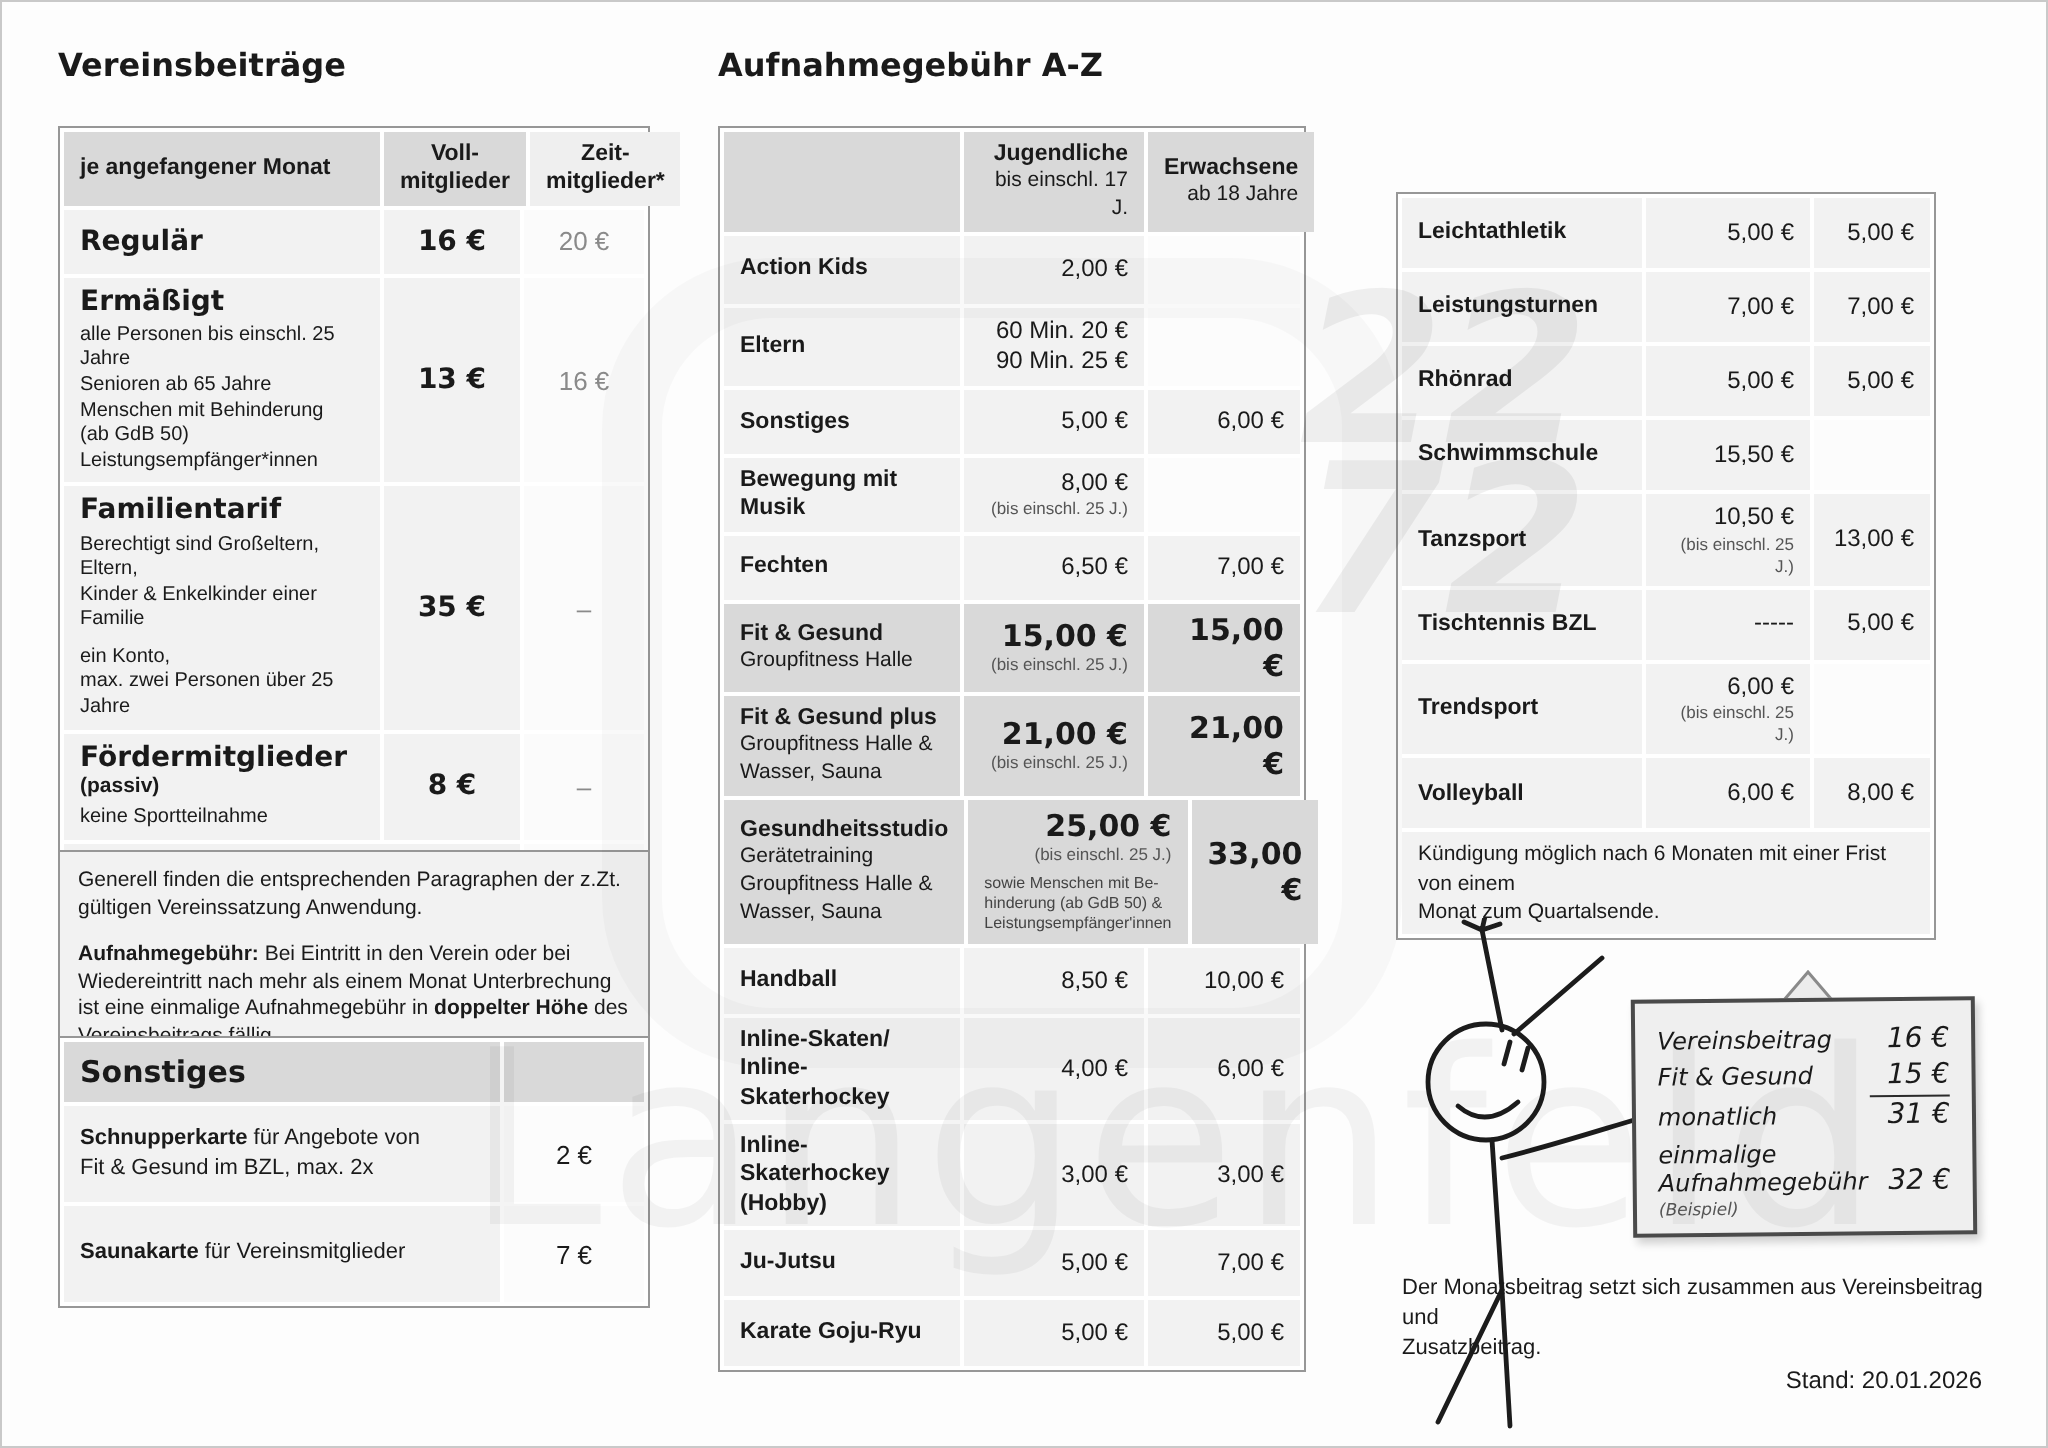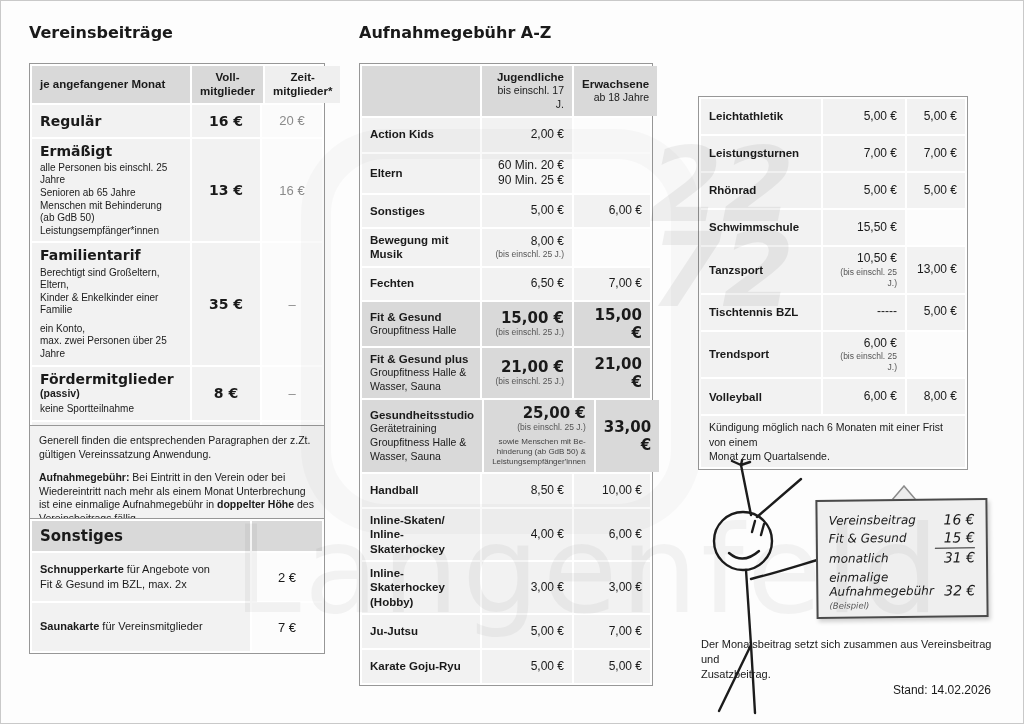--- a/index.html
+++ b/index.html
@@ -33,21 +33,21 @@
   .nm{font-size:14px;font-weight:bold;font-family:"DejaVu Sans",sans-serif;line-height:1.15;}
   .nm2{font-size:11.5px;font-weight:bold;line-height:1.25;}
   .subnm{font-size:10.5px;line-height:1.3;}
   .desc{font-size:10px;line-height:1.26;margin-top:3px;}
   .m6{margin-top:6px;}
   .pv{font-size:14px;font-weight:bold;font-family:"DejaVu Sans",sans-serif;}
   .zv{font-size:13px;color:#8a8a8a;}
   .v{font-size:12px;line-height:1.3;}
   .vbig{font-size:15px;font-weight:bold;font-family:"DejaVu Sans",sans-serif;}
   .vnote{font-size:8.5px;color:#555;line-height:1.3;}
-  .vnote2{font-size:8px;color:#444;line-height:1.3;margin-top:4px;text-align:right;}
+  .vnote2{font-size:8px;color:#444;line-height:1.3;margin-top:4px;text-align:left;}
   .ftr{font-size:10.5px;line-height:1.35;}
 
   #tbl-verein{left:28px;top:62px;width:296px;}
   #tbl-verein .c1{flex:0 0 158px;}
   #tbl-verein .c2{flex:0 0 68px;}
   #tbl-verein .c3{flex:1;justify-content:center;}
   #tbl-verein .c1s{flex:0 0 228px;}
 
   #box-aufnahme{position:absolute;z-index:1;left:28px;top:424px;width:296px;box-sizing:border-box;background:#f2f2f2;border:1px solid #979797;padding:8px 9px;font-size:10.5px;line-height:1.32;}
   #box-aufnahme p{margin:0 0 9px 0;}
@@ -510,15 +510,15 @@
     <div class="brow" style="margin-top:5px">
         <span class="blbl ml">einmalige
 Aufnahmegebühr</span>
         <span class="bval">32 €</span>
       </div>
     <div class="bnote">(Beispiel)</div>
   </div>
 
   <div id="bottom-note" class="ml">Der Monatsbeitrag setzt sich zusammen aus Vereinsbeitrag und
 Zusatzbeitrag.</div>
-  <div id="stand">Stand: 14.02.2026</div>
+  <div id="stand">Stand: 20.01.2026</div>
 
 </div>
 
 </body></html>

